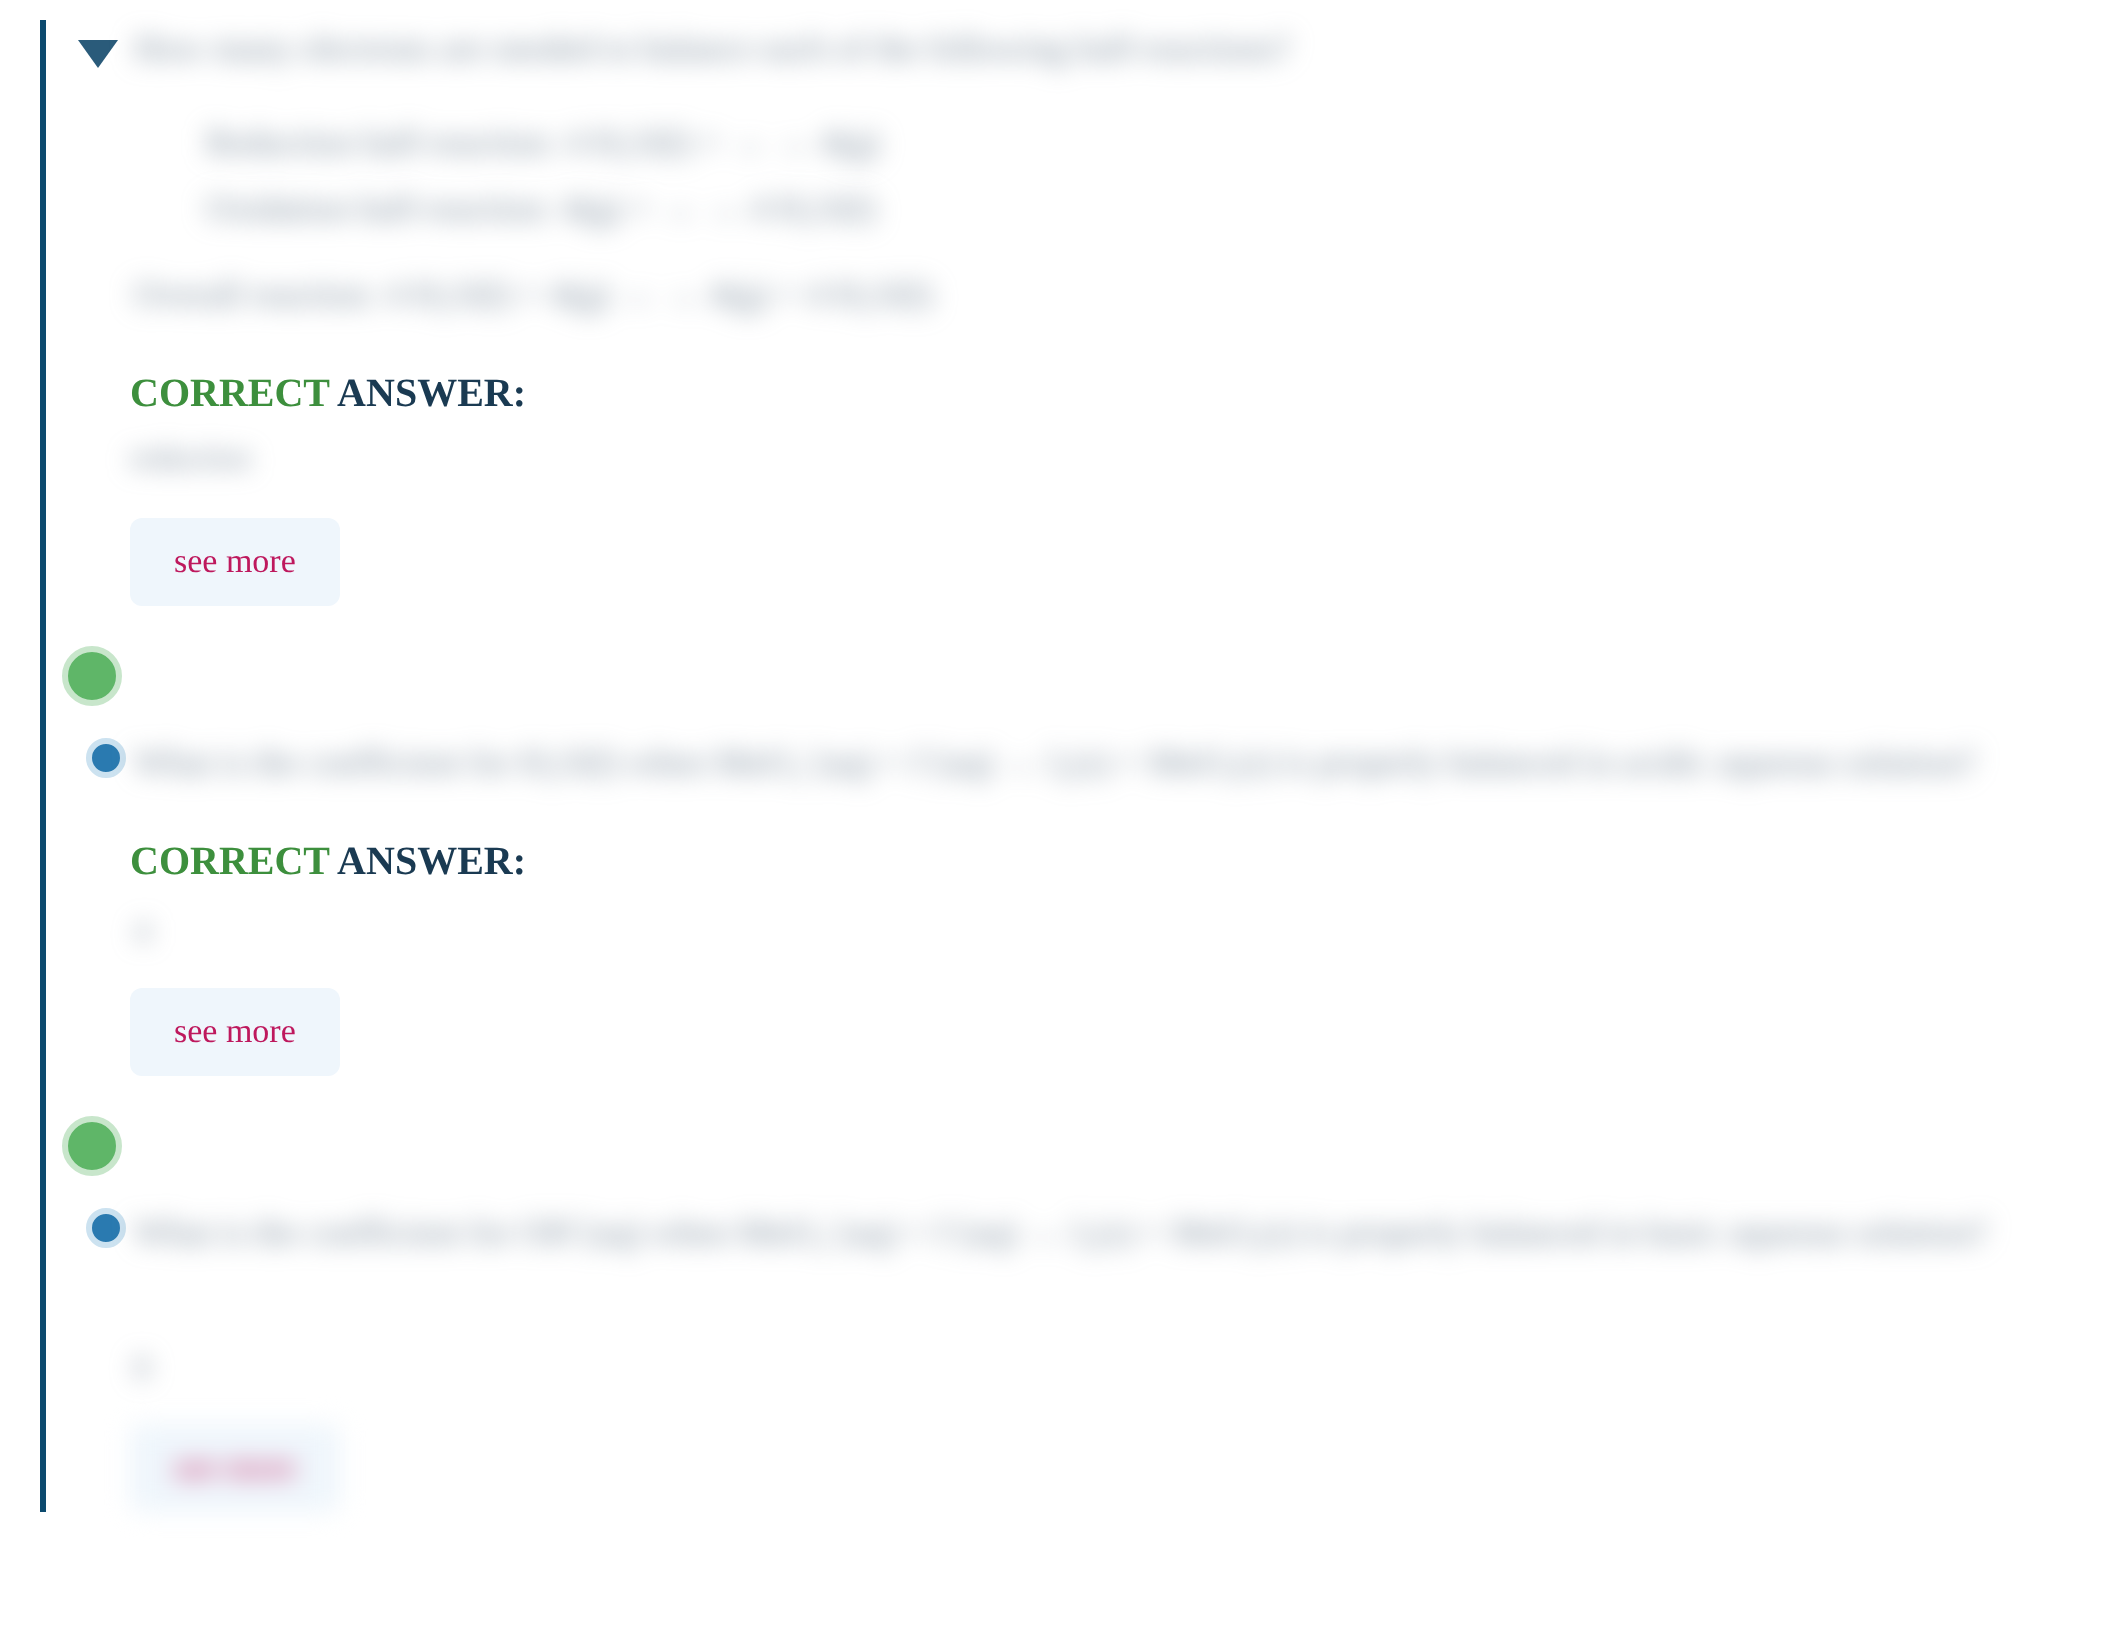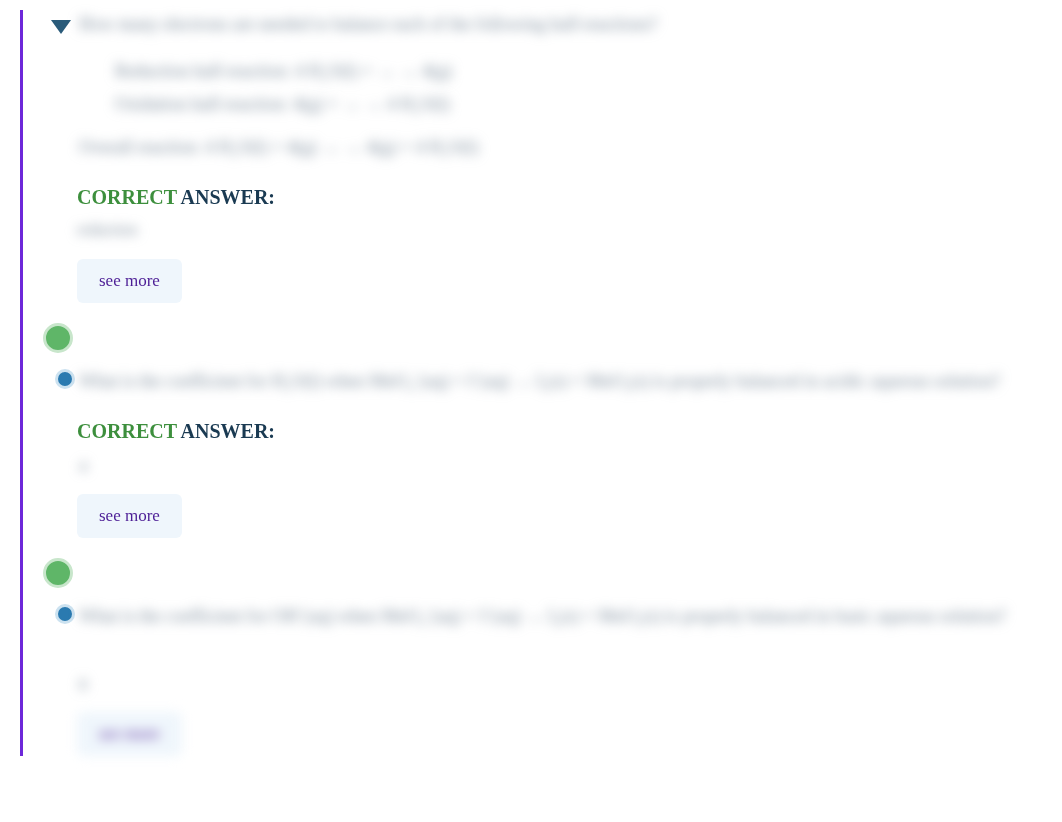--- a/index.html
+++ b/index.html
@@ -81,21 +81,21 @@
       color: #7a8a9a;
       font-size: 16px;
       margin-left: 42px;
       margin-bottom: 20px;
       user-select: none;
     }
     
     .see-more-btn {
       display: inline-block;
       background: #eff6fc;
-      color: #4c1d95;
+      color: #be185d;
       border: none;
       border-radius: 6px;
       padding: 12px 22px;
       font-size: 17px;
       margin-left: 42px;
       cursor: pointer;
       font-family: inherit;
     }
     
     .see-more-btn.blurred {
@@ -149,22 +149,22 @@
       color: #7a8a9a;
       font-size: 16px;
       margin-left: 44px;
       margin-top: 15px;
       margin-bottom: 18px;
       user-select: none;
       width: 20px;
     }
     
     .content-wrapper {
-      border-left: 3px solid #6d28d9;
-      padding-left: 12px;
+      border-left: 3px solid #0c4a6e;
+      padding-left: 0;
     }
   </style>
 </head>
 <body>
 
 <div class="page-container">
   <div class="content-wrapper">
 
     <div class="question-block">
       <div class="triangle-icon"></div>

